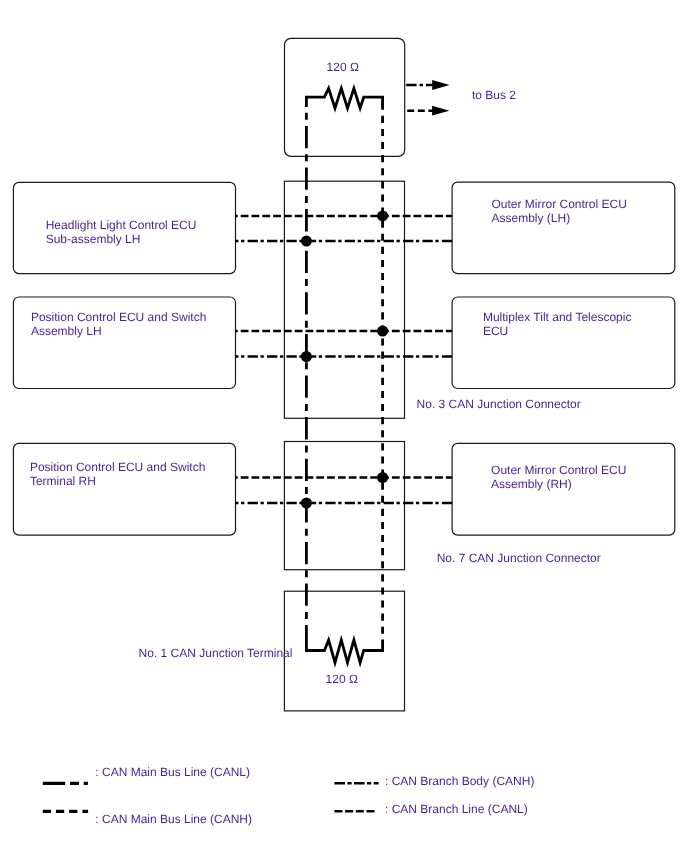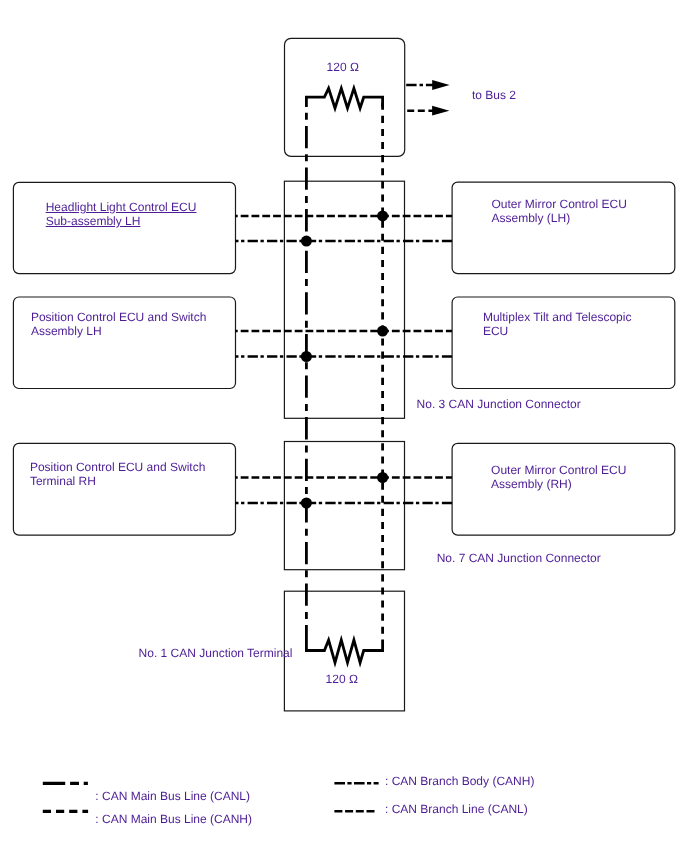--- a/index.html
+++ b/index.html
@@ -77,34 +77,34 @@
   <path d="M 334.4 783.3 L 378.6 783.3" fill="none" stroke="#000" stroke-width="2.6" stroke-dasharray="10.6 2.4 4.2 2.4"></path>
   <path d="M 334.4 811.3 L 374.5 811.3" fill="none" stroke="#000" stroke-width="2.6" stroke-dasharray="8 2.7"></path>
 </svg>
 
 
 <div class="freetext" style="left:472px; top:88.2px;">to Bus 2</div>
 
 <div class="freetext" style="left:326.6px; top:60.0px;">120 Ω</div>
 <div class="freetext" style="left:325.6px; top:672.0px;">120 Ω</div>
 
-<div class="boxtext" style="left:45.7px; top:200px;text-decoration:underline;"><span>Headlight Light Control ECU</span><br><span>Sub-assembly LH</span></div>
+<div class="boxtext" style="left:45.7px; top:218px;"><span>Headlight Light Control ECU</span><br><span>Sub-assembly LH</span></div>
 
 <div class="boxtext" style="left:30.9px; top:310.0px;"><span>Position Control ECU and Switch</span><br><span>Assembly LH</span></div>
 
 <div class="boxtext" style="left:29.9px; top:459.7px;"><span>Position Control ECU and Switch</span><br><span>Terminal RH</span></div>
 
 <div class="boxtext" style="left:491.5px; top:196.9px;"><span>Outer Mirror Control ECU</span><br><span>Assembly (LH)</span></div>
 
 <div class="boxtext" style="left:482.9px; top:310.0px;"><span>Multiplex Tilt and Telescopic</span><br><span>ECU</span></div>
 
 <div class="boxtext" style="left:491.1px; top:462.9px;"><span>Outer Mirror Control ECU</span><br><span>Assembly (RH)</span></div>
 
 <div class="freetext" style="left:416.6px; top:396.5px;">No. 3 CAN Junction Connector</div>
 <div class="freetext" style="left:416.7px; top:551.1px;padding-left:20px;">No. 7 CAN Junction Connector</div>
 <div class="freetext" style="left:102.6px; top:646.2px;margin-left:36px;">No. 1 CAN Junction Terminal</div>
 
 <div class="legendtext" style="left:95.3px; top:773.7px;margin-top:38px;">: CAN Main Bus Line (CANH)</div>
-<div class="legendtext" style="left:95.3px; top:789px;">: CAN Main Bus Line (CANL)</div>
+<div class="legendtext" style="left:95.3px; top:765px;">: CAN Main Bus Line (CANL)</div>
 <div class="legendtext" style="left:385.0px; top:773.7px;">: CAN Branch Body (CANH)</div>
 <div class="legendtext" style="left:385.0px; top:801.7px;">: CAN Branch Line (CANL)</div>
 
 </div>
 
 </body></html>

